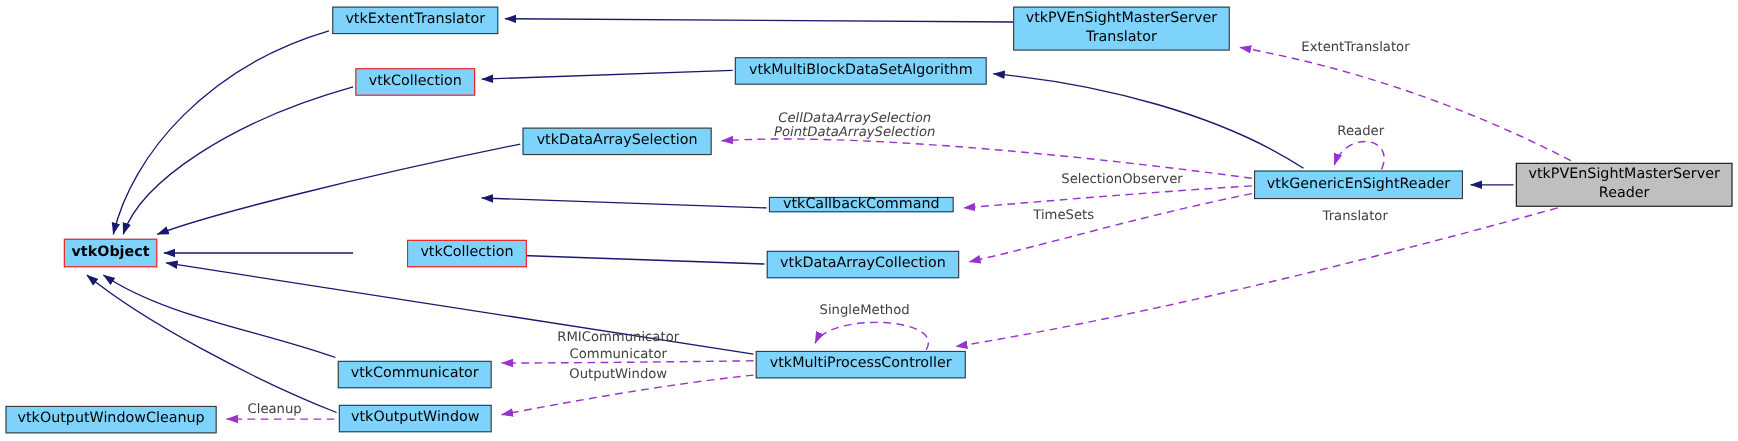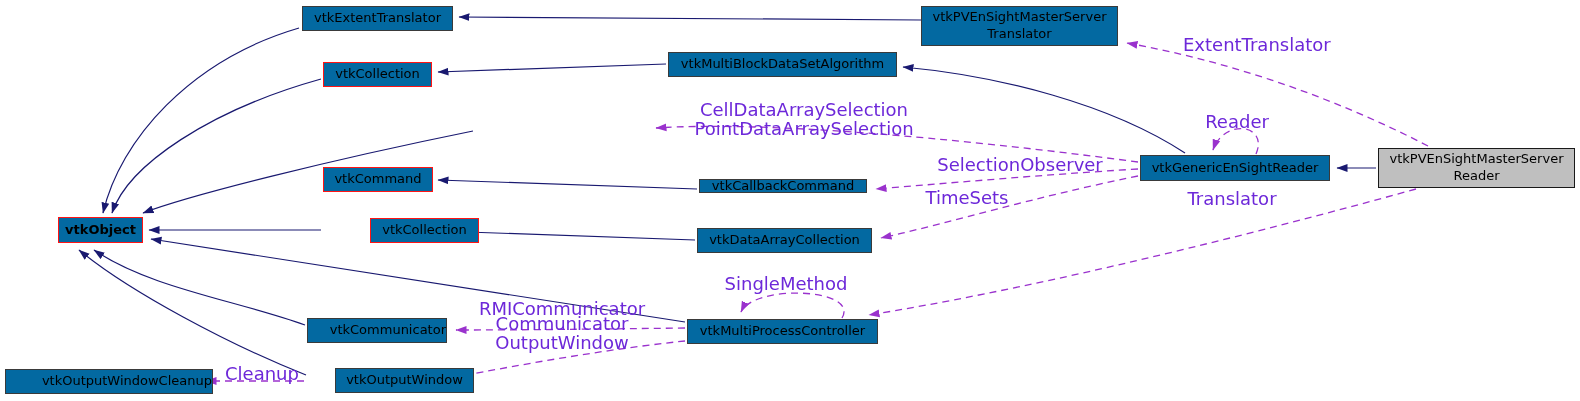--- a/index.html
+++ b/index.html
@@ -8,37 +8,37 @@
     width:1580px;height:401px;
     background:#ffffff;
     font-family:"DejaVu Sans","Liberation Sans",sans-serif;
     overflow:hidden;
   }
   #edges{position:absolute;left:0;top:0;width:1580px;height:401px;}
   .node{
     position:absolute;
     box-sizing:border-box;
     border:1px solid #3a3a3a;
-    background:#0369a1;
+    background:#7dd3fc;
     display:flex;
     flex-direction:column;
     align-items:center;
     justify-content:center;
     font-size:13px;
     color:#000000;
     line-height:1.3;
     white-space:nowrap;
     cursor:pointer;
   }
   .node.red{border-color:#ff1414;}
   .node.main{background:#bfbfbf;border-color:#191919;}
   .elabel{
     position:absolute;
-    font-size:18px;
-    color:#6d28d9;
+    font-size:12px;
+    color:#404040;
     white-space:nowrap;
     line-height:1.05;
   }
   .elabel.center{transform:translateX(-50%);text-align:center;}
 </style>
 </head>
 <body>
 
 <div id="canvas">
 
@@ -92,24 +92,24 @@
   </div>
 
   <div class="node red" style="left:323px;top:62px;width:109px;height:25px;">
     <span>vtkCollection</span>
   </div>
 
   <div class="node" style="left:668px;top:52px;width:229px;height:25px;">
     <span>vtkMultiBlockDataSetAlgorithm</span>
   </div>
 
+  <div class="node" style="left:475px;top:116px;width:172px;height:25px;">
+    <span>vtkDataArraySelection</span>
+  </div>
 
-  <div class="node red" style="left:323px;top:167px;width:110px;height:25px;">
-    <span>vtkCommand</span>
-  </div>
 
   <div class="node" style="left:699px;top:179px;width:168px;height:14px;">
     <span>vtkCallbackCommand</span>
   </div>
 
   <div class="node red" style="left:58px;top:217px;width:85px;height:26px;font-weight:bold;">
     <span>vtkObject</span>
   </div>
 
   <div class="node red" style="left:323px;top:218px;width:109px;height:25px;margin-left:47px;">
@@ -122,39 +122,39 @@
 
   <div class="node" style="left:697px;top:228px;width:175px;height:25px;">
     <span>vtkDataArrayCollection</span>
   </div>
 
   <div class="node main" style="left:1378px;top:148px;width:197px;height:40px;">
     <span>vtkPVEnSightMasterServer</span>
     <span>Reader</span>
   </div>
 
-  <div class="node" style="left:307px;top:318px;width:140px;height:25px;align-items:flex-end;">
+  <div class="node" style="left:307px;top:328px;width:140px;height:25px;">
     <span>vtkCommunicator</span>
   </div>
 
   <div class="node" style="left:687px;top:319px;width:191px;height:25px;">
     <span>vtkMultiProcessController</span>
   </div>
 
-  <div class="node" style="left:5px;top:369px;width:208px;height:25px;align-items:flex-end;">
+  <div class="node" style="left:5px;top:369px;width:192px;height:25px;">
     <span>vtkOutputWindowCleanup</span>
   </div>
 
-  <div class="node" style="left:308px;top:368px;width:139px;height:25px;margin-left:27px;">
+  <div class="node" style="left:308px;top:368px;width:139px;height:25px;">
     <span>vtkOutputWindow</span>
   </div>
 
   <div class="elabel" style="left:1183px;top:36px;">ExtentTranslator</div>
 
-  <div class="elabel center" style="left:804px;top:101px;">
+  <div class="elabel center" style="left:777px;top:101px;font-style:italic;">
     <div>CellDataArraySelection</div>
     <div>PointDataArraySelection</div>
   </div>
 
   <div class="elabel center" style="left:1237px;top:113px;">Reader</div>
 
   <div class="elabel center" style="left:1020px;top:156px;">SelectionObserver</div>
 
   <div class="elabel center" style="left:967px;top:189px;">TimeSets</div>
 

